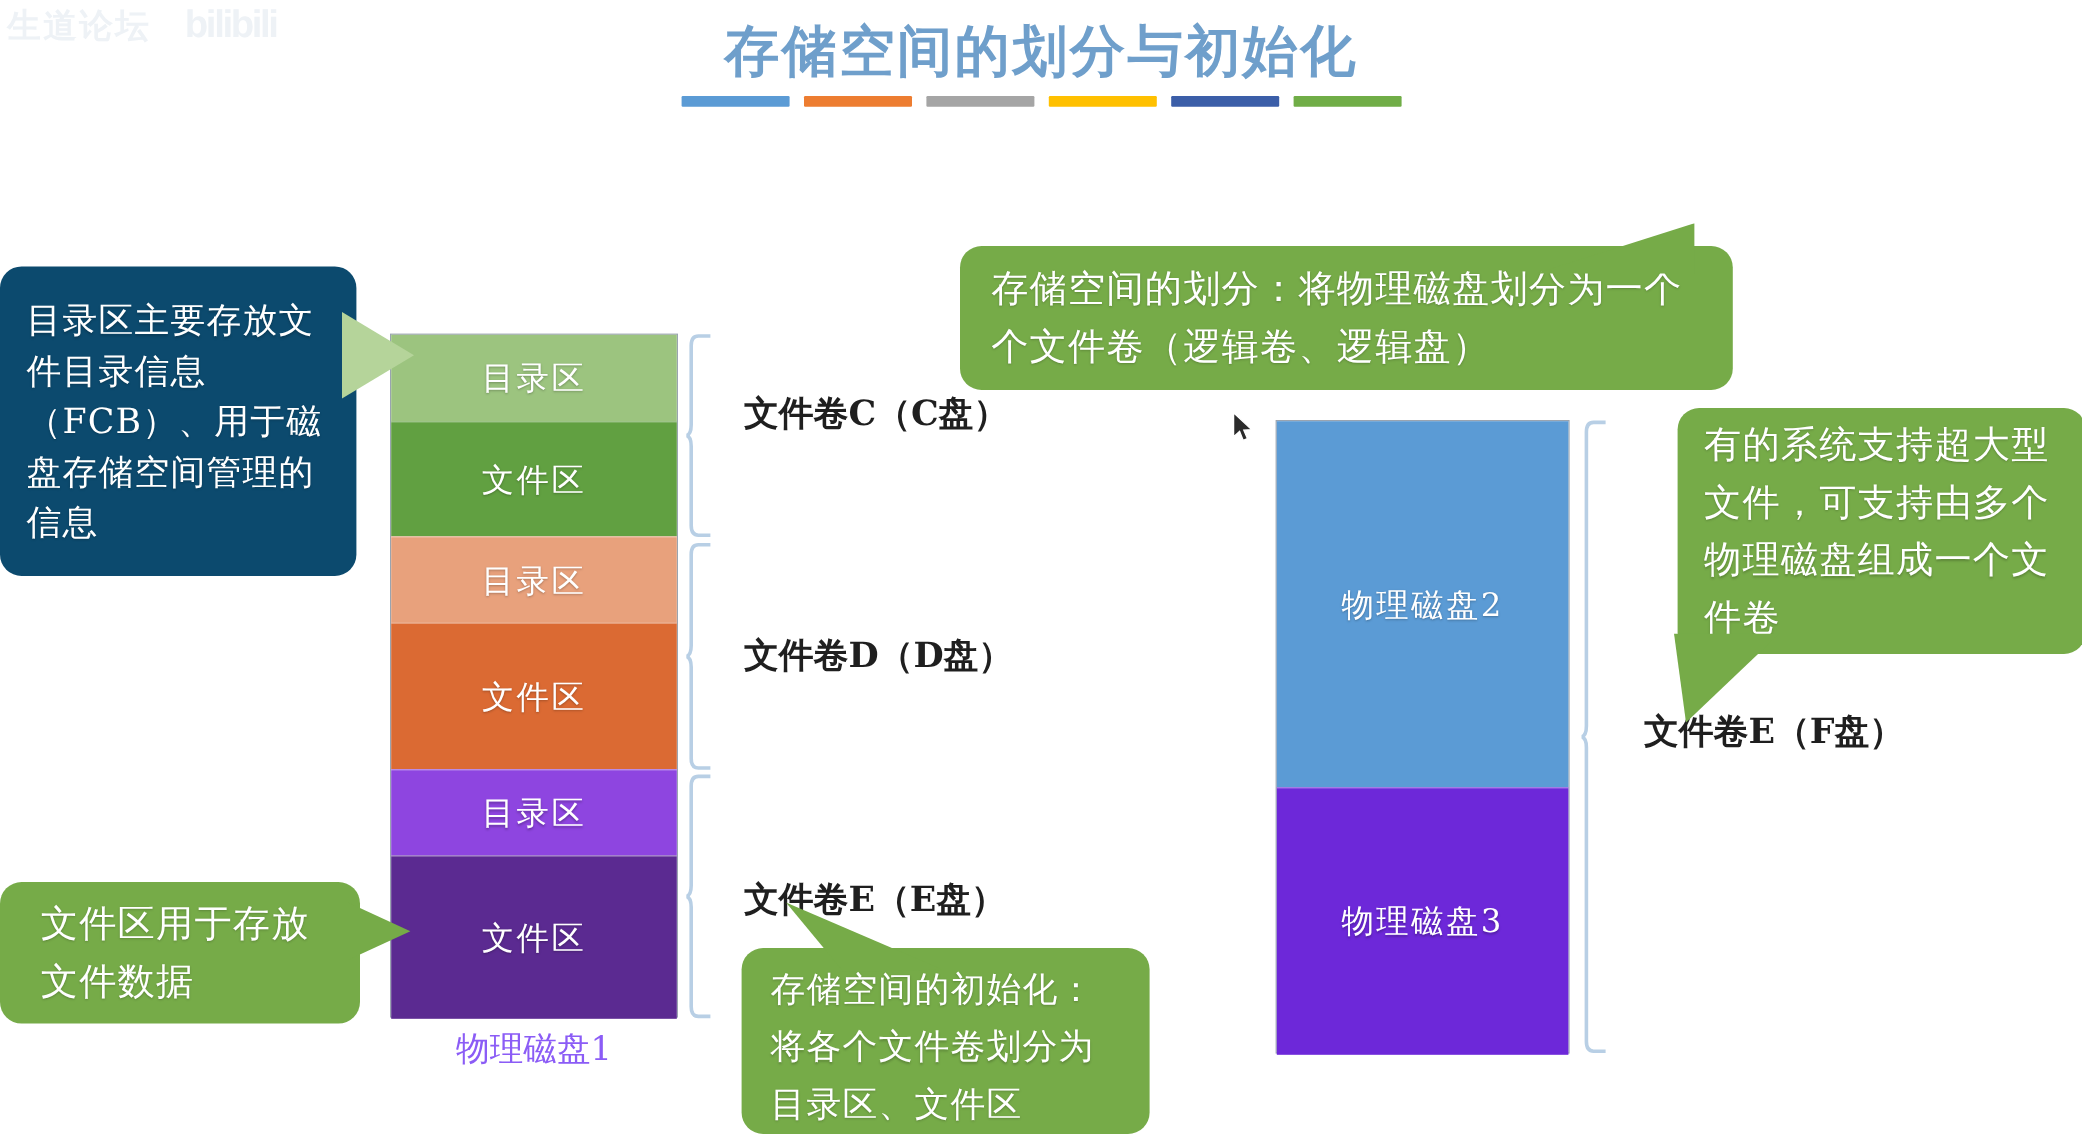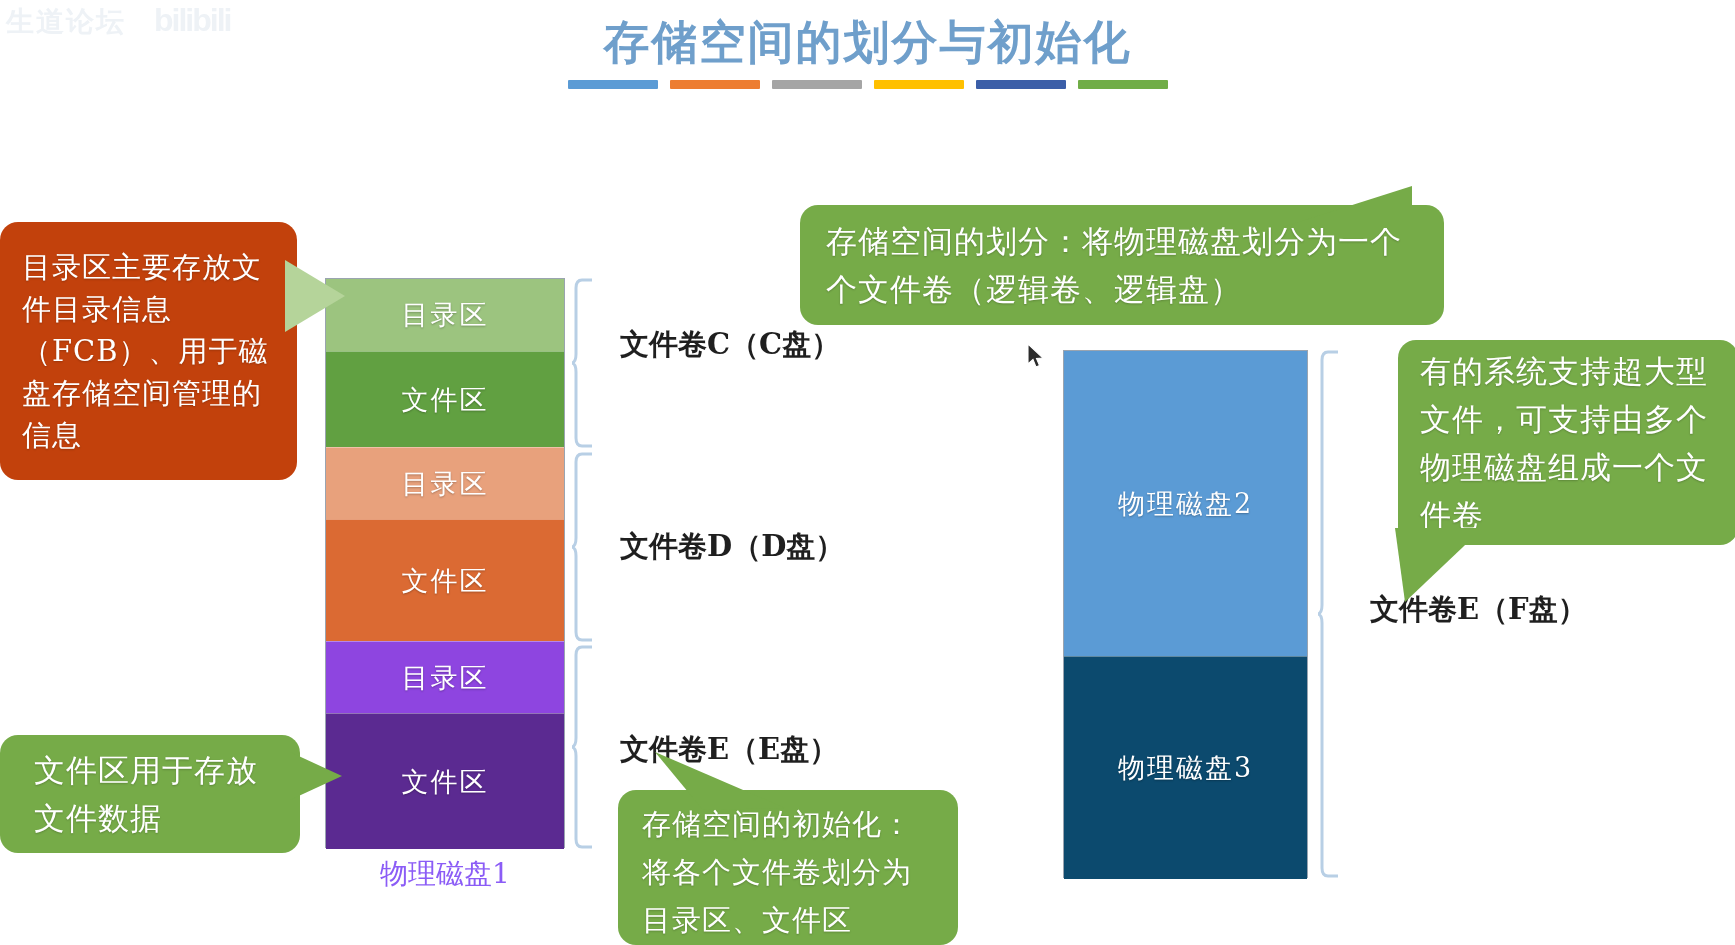--- a/index.html
+++ b/index.html
@@ -67,21 +67,21 @@
   .callout{
     position:absolute;box-sizing:border-box;
     border-radius:18px;
     color:#ffffff;
     font-family:"DejaVu Serif","Liberation Serif",serif;
     letter-spacing:1px;
     text-shadow:0 1px 2px rgba(0,0,0,.22);
     display:flex;align-items:center;
   }
   .callout .txt{display:block;width:100%;}
-  .co-light{background:#c2410c;}
+  .co-light{background:#0c4a6e;}
   .co-mid{background:#76ab48;}
 
   
   .cursor{position:absolute;width:20px;height:28px;}
 </style>
 </head>
 <body>
 
 <div class="stage">
 
@@ -136,21 +136,21 @@
   </svg>
 
   <div class="vol-label" style="left:620px;top:325px;">文件卷C（C盘）</div>
   <div class="vol-label" style="left:620px;top:527px;">文件卷D（D盘）</div>
   <div class="vol-label" style="left:620px;top:730px;">文件卷E（E盘）</div>
 
   <div class="disk" style="left:1063px;top:350px;width:245px;height:528px;">
     <div class="seg" style="height:305px;background:#5b9bd5;">
       <span>物理磁盘2</span>
     </div>
-    <div class="seg" style="height:223px;background:#0c4a6e;">
+    <div class="seg" style="height:223px;background:#6d28d9;">
       <span>物理磁盘3</span>
     </div>
   </div>
 
   <svg class="brace" style="left:1318px;top:350px;" width="28" height="528" viewBox="0 0 28 528">
     <path d="M20 2 H10 Q4 2 4 10 V255 Q4 263 0 264 Q4 265 4 273 V518 Q4 526 10 526 H20" fill="none" stroke="#b8cfe5" stroke-width="3"></path>
     <line x1="0" y1="264" x2="-8" y2="264" stroke="#b8cfe5" stroke-width="3"></line>
   </svg>
   <div class="vol-label" style="left:1370px;top:590px;">文件卷E（F盘）</div>
 

